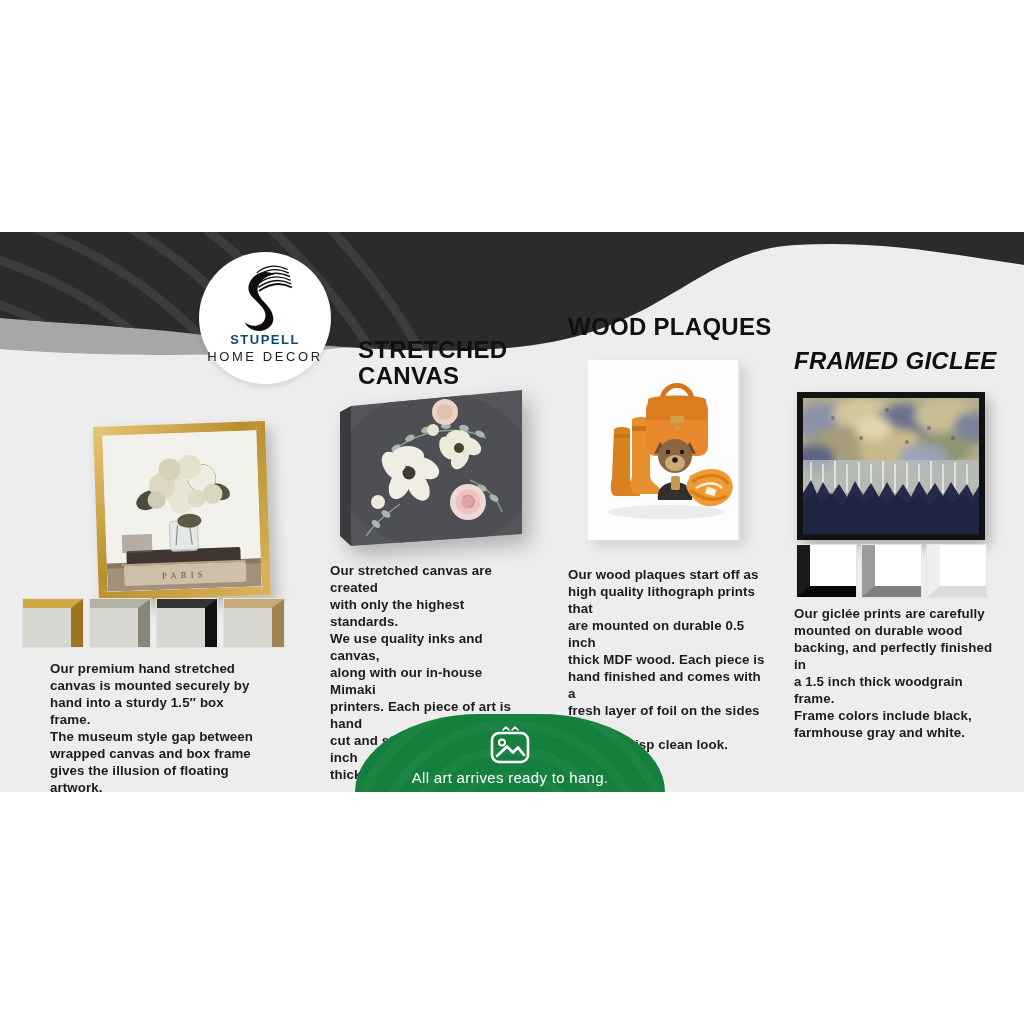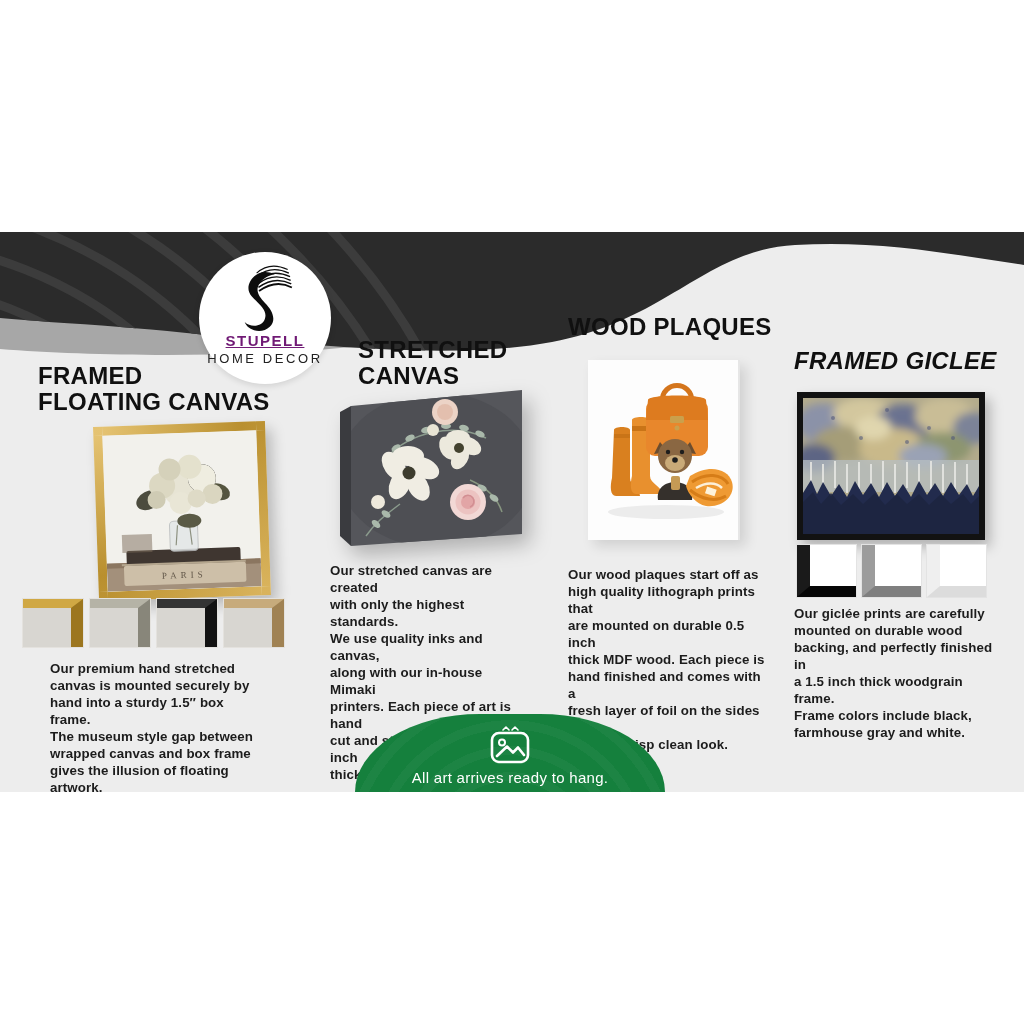--- a/index.html
+++ b/index.html
@@ -3,21 +3,21 @@
 <meta charset="utf-8">
 <style>
   html,body{margin:0;padding:0;background:#ffffff;}
   .page{position:relative;width:1024px;height:1024px;margin:0 auto;background:#ffffff;overflow:hidden;
         font-family:"Liberation Sans",sans-serif;}
   .band{position:absolute;left:0;top:232px;width:1024px;height:560px;background:#ededed;overflow:hidden;}
   .topwave{position:absolute;left:0;top:0;z-index:1;}
   .logo{position:absolute;left:199px;top:20px;width:132px;height:132px;background:#ffffff;border-radius:50%;
         z-index:6;text-align:center;box-shadow:0 2px 6px rgba(0,0,0,.12);}
   .logo svg{display:block;margin:8px auto 0;}
-  .logo-name{font-size:15px;font-weight:700;letter-spacing:1.5px;color:#701a75;margin-top:-2px;text-decoration:underline;}
+  .logo-name{font-size:13px;font-weight:700;letter-spacing:1.5px;color:#0c4a6e;margin-top:-2px;}
   .logo-tag{font-size:13px;font-weight:400;letter-spacing:2.6px;color:#222;margin-top:2px;}
   .title{position:absolute;z-index:4;margin:0;font-weight:700;font-size:24px;line-height:1.07;
          letter-spacing:.3px;color:#101010;white-space:pre-line;}
   .body-text{position:absolute;z-index:4;margin:0;font-size:13.3px;line-height:1.28;color:#1c1c1c;
              white-space:pre-line;letter-spacing:.1px;font-weight:bold;}
   
   .frame1{position:absolute;left:96px;top:192px;width:172px;height:174px;z-index:3;
           border:9px solid #c29b3f;border-image:linear-gradient(135deg,#e5c372,#b98f2e 45%,#d9b35c) 1;
           background:#f2f1ec;box-shadow:6px 8px 14px rgba(0,0,0,.22);transform:rotate(-2deg);box-sizing:border-box;}
   .swatches{position:absolute;left:22px;top:366px;display:flex;gap:5px;z-index:3;}
@@ -79,22 +79,20 @@
           <path d="M93,34 Q64,20 38,40" stroke-width="2.4"></path>
           <path d="M94,40 Q66,26 39,46" stroke-width="2.6"></path>
           <path d="M95,46 Q68,32 40,52" stroke-width="3"></path>
         </g>
         <path d="M40,22 C24,30 16,48 28,61 C42,76 54,84 50,98 C46,112 26,114 16,104 C22,120 46,124 58,112 C70,100 62,84 50,72 C40,62 32,50 42,38 C47,31 56,26 66,24 C57,19 47,19 40,22 Z" fill="#0d0d0d"></path>
       </svg>
       <div class="logo-name">STUPELL</div>
       <div class="logo-tag">HOME DECOR</div>
     </div>
 
-    <h2 class="title" style="left:38px;top:131px;">FRAMED
-FLOATING CANVAS</h2>
 
     <div class="frame1">
       <svg width="154" height="156" viewBox="0 0 154 156">
         <rect width="154" height="156" fill="#f2f1ec"></rect>
         <rect y="128" width="154" height="28" fill="#a3907b"></rect>
         <rect y="128" width="154" height="5" fill="#8b7660"></rect>
         <rect x="20" y="116" width="114" height="15" rx="2" fill="#3f3630"></rect>
         <rect x="16" y="100" width="30" height="18" fill="#7a6a58" opacity=".5"></rect>
         <rect x="15" y="129" width="124" height="2" fill="#b4a68e"></rect>
         <rect x="14" y="96" width="0" height="0" fill="none"></rect>

